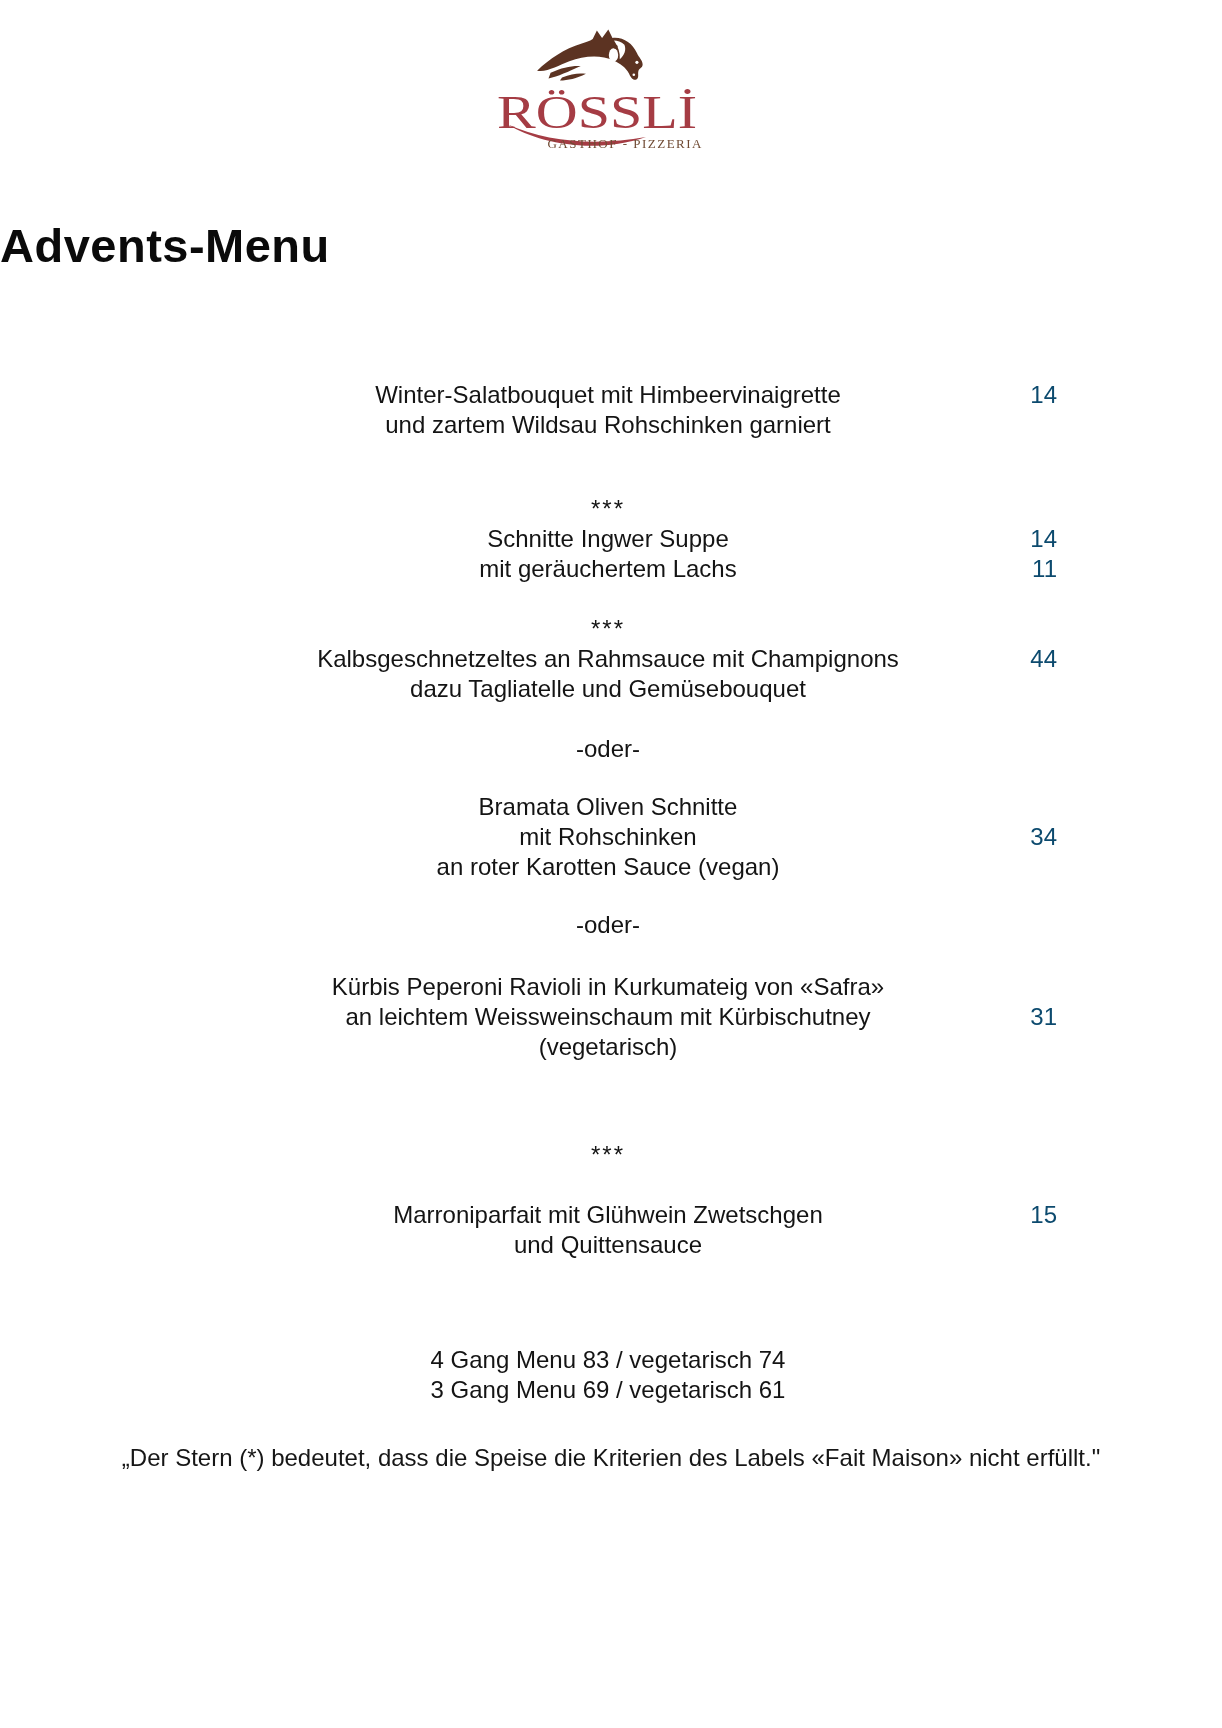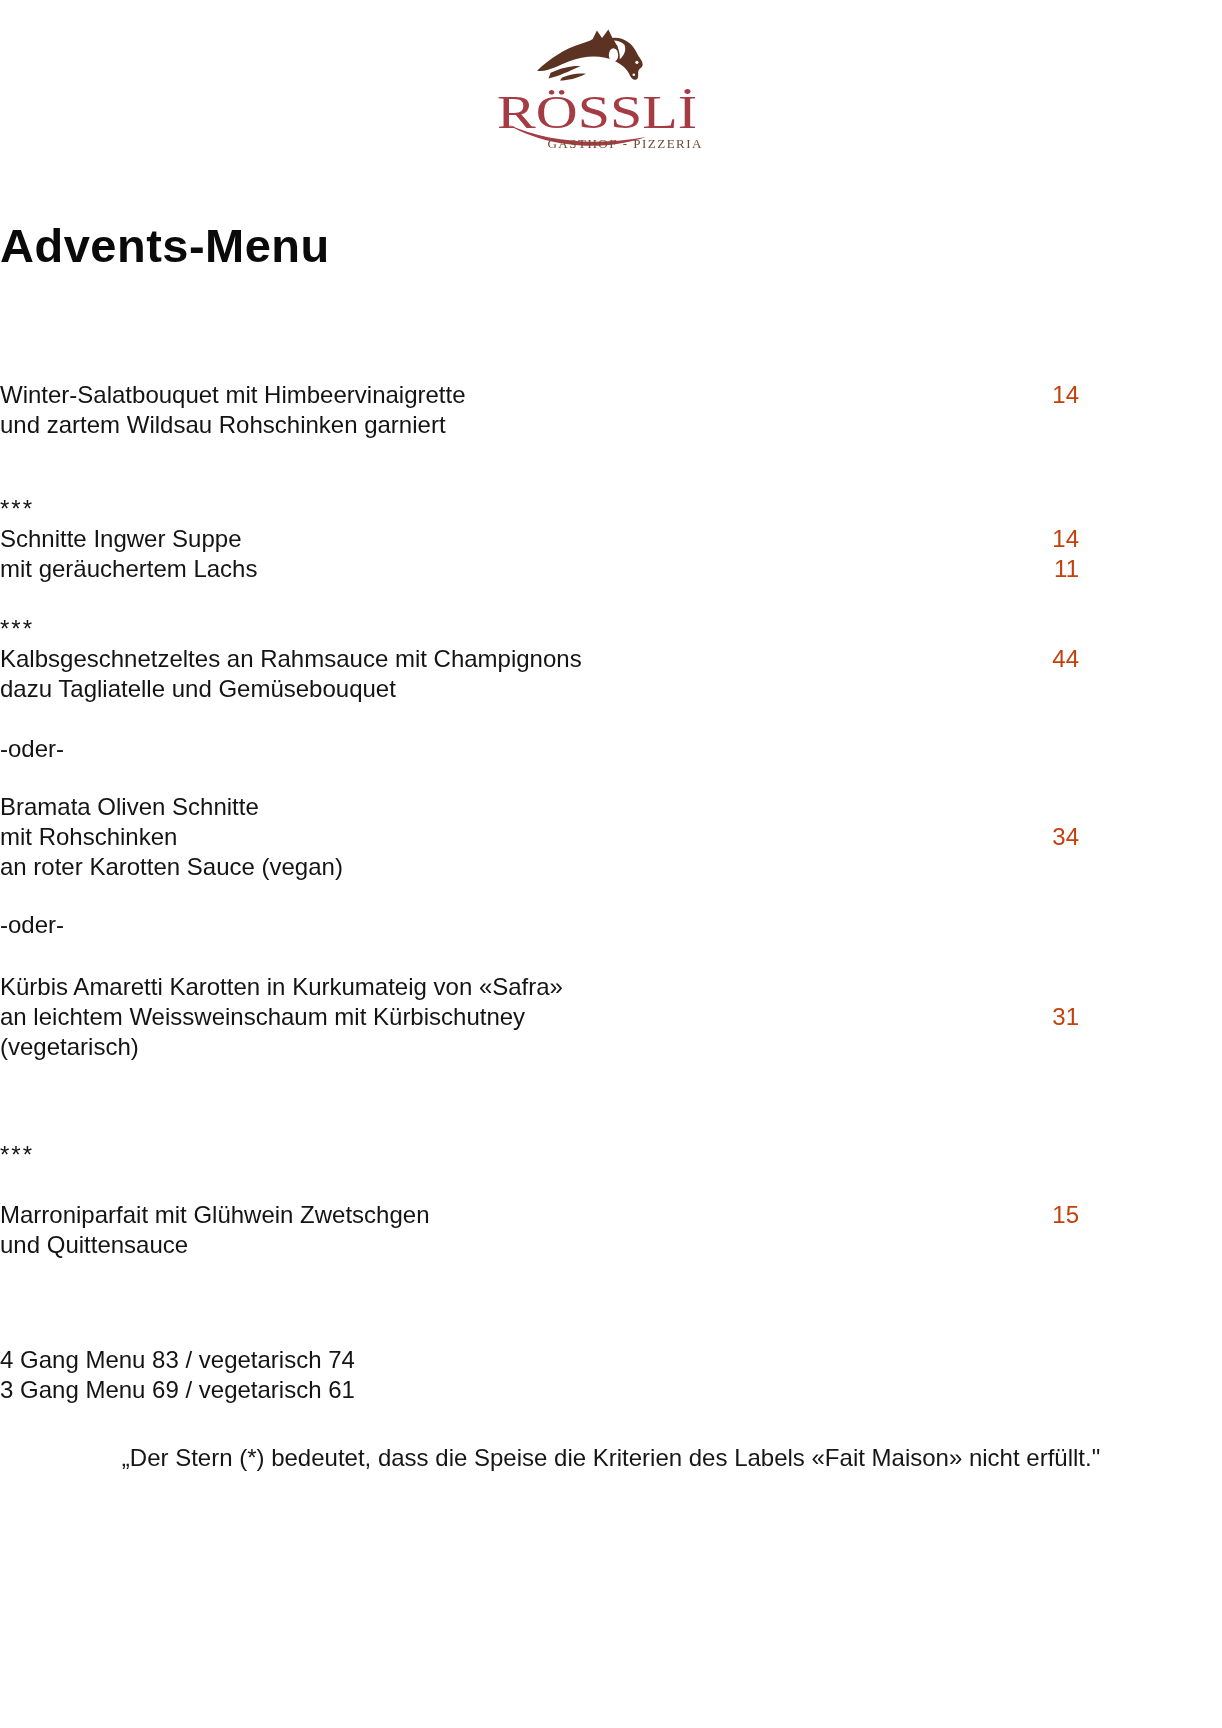--- a/index.html
+++ b/index.html
@@ -7,26 +7,26 @@
     width:1222px; height:1728px; background:#ffffff; position:relative;
     font-family:"Liberation Sans","DejaVu Sans",sans-serif; color:#111;
     overflow:hidden;
   }
   .logo-svg { position:absolute; left:471px; top:28px; }
   .title {
     position:absolute; top:218px; left:0; width:1216px; 
     font-size:47px; font-weight:bold; letter-spacing:0.5px; color:#0a0a0a;
   }
   .ln {
-    position:absolute; left:0; width:1216px; text-align:left;
+    position:absolute; left:0; width:1216px; text-align:center;
     font-size:24px; line-height:30px; color:#141414;
   }
   .pr {
-    position:absolute; left:1029px; width:50px; text-align:right;
-    font-size:24px; line-height:30px; color:#c2410c;
+    position:absolute; left:1007px; width:50px; text-align:right;
+    font-size:24px; line-height:30px; color:#0c4a6e;
   }
   .sep { letter-spacing:2px; }
   .foot {
     position:absolute; left:0; width:1222px; text-align:center;
     font-size:24px; line-height:30px; color:#161616;
   }
 </style>
 </head>
 <body>
 
@@ -70,21 +70,21 @@
 
 <div class="ln" style="top:734px">-oder-</div>
 
 <div class="ln" style="top:792px">Bramata Oliven Schnitte</div>
 <div class="ln" style="top:822px">mit Rohschinken</div>
 <div class="ln" style="top:852px">an roter Karotten Sauce (vegan)</div>
 <div class="pr" style="top:822px">34</div>
 
 <div class="ln" style="top:910px">-oder-</div>
 
-<div class="ln" style="top:972px">Kürbis Amaretti Karotten in Kurkumateig von «Safra»</div>
+<div class="ln" style="top:972px">Kürbis Peperoni Ravioli in Kurkumateig von «Safra»</div>
 <div class="ln" style="top:1002px">an leichtem Weissweinschaum mit Kürbischutney</div>
 <div class="ln" style="top:1032px">(vegetarisch)</div>
 <div class="pr" style="top:1002px">31</div>
 
 <div class="ln sep" style="top:1140px">***</div>
 
 <div class="ln" style="top:1200px">Marroniparfait mit Glühwein Zwetschgen</div>
 <div class="ln" style="top:1230px">und Quittensauce</div>
 <div class="pr" style="top:1200px">15</div>
 

